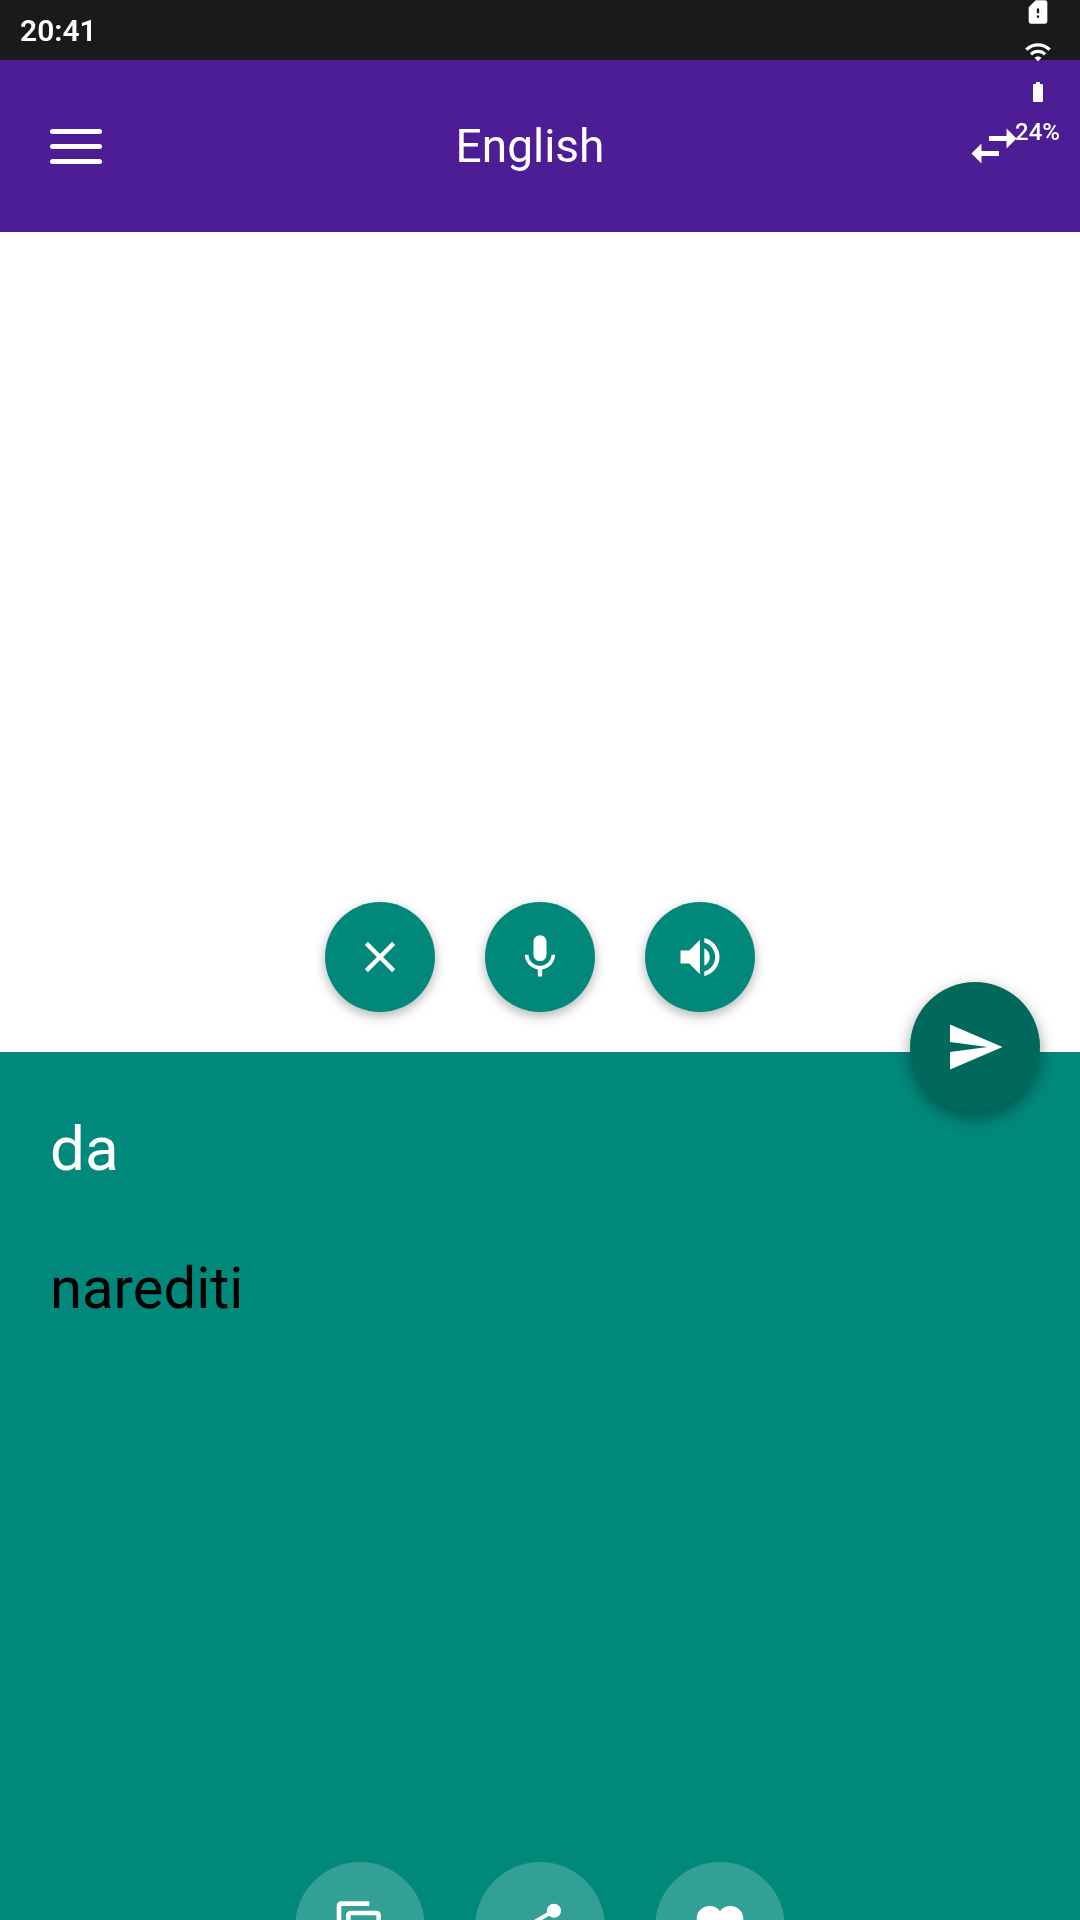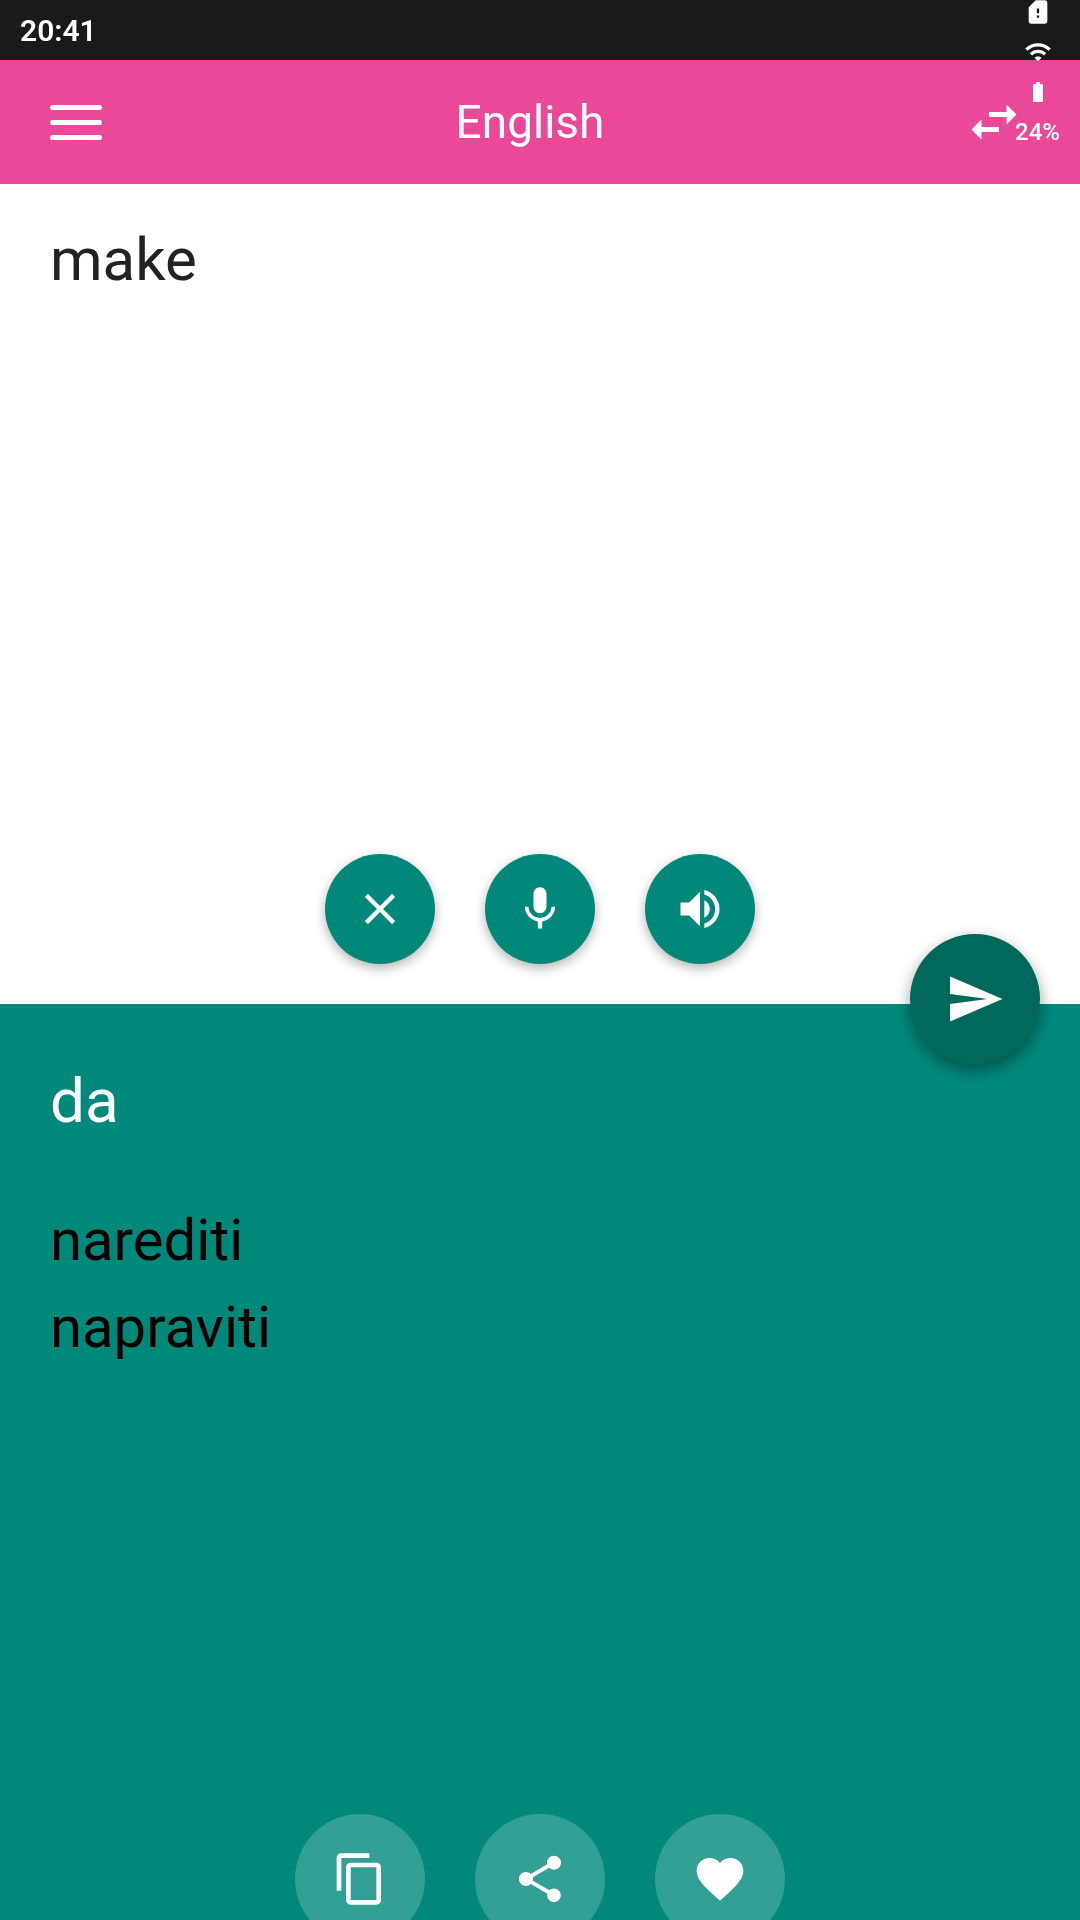--- a/index.html
+++ b/index.html
@@ -40,22 +40,22 @@
       flex-direction: column;
     }
 
     .battery-text {
       font-size: 24px;
     }
 
     
     .header {
       width: 100%;
-      height: 124px;
-      background: #ec4899;
+      height: 172px;
+      background: #4c1d95;
       display: flex;
       align-items: center;
       justify-content: space-between;
       padding: 0 50px;
     }
 
     .header-menu {
       display: flex;
       flex-direction: column;
       gap: 10px;
@@ -231,21 +231,20 @@
   </div>
   <span class="header-lang">English</span>
   <div class="header-swap">
     <svg width="72" height="60" viewBox="0 0 24 24" fill="white">
       <path d="M6.99 11L3 15l3.99 4v-3H14v-2H6.99v-3zM21 9l-3.99-4v3H10v2h7.01v3L21 9z"></path>
     </svg>
   </div>
 </div>
 
 <div class="input-area">
-  <span class="input-text">make</span>
 
   <div class="input-buttons">
     <button class="input-btn">
       <svg width="52" height="52" viewBox="0 0 24 24">
         <path d="M19 6.41L17.59 5 12 10.59 6.41 5 5 6.41 10.59 12 5 17.59 6.41 19 12 13.41 17.59 19 19 17.59 13.41 12z"></path>
       </svg>
     </button>
     <button class="input-btn">
       <svg width="52" height="52" viewBox="0 0 24 24">
         <path d="M12 14c1.66 0 2.99-1.34 2.99-3L15 5c0-1.66-1.34-3-3-3S9 3.34 9 5v6c0 1.66 1.34 3 3 3zm5.3-3c0 3-2.54 5.1-5.3 5.1S6.7 14 6.7 11H5c0 3.41 2.72 6.23 6 6.72V21h2v-3.28c3.28-.48 6-3.3 6-6.72h-1.7z"></path>
@@ -262,21 +261,20 @@
     <svg width="60" height="60" viewBox="0 0 24 24">
       <path d="M2.01 21L23 12 2.01 3 2 10l15 2-15 2z"></path>
     </svg>
   </button>
 </div>
 
 <div class="translation-area">
   <div class="translation-primary">da</div>
   <div class="translation-secondary">
     <span class="translation-line">narediti</span>
-    <span class="translation-line">napraviti</span>
   </div>
 
   <div class="output-buttons">
     <button class="output-btn">
       <svg width="56" height="56" viewBox="0 0 24 24" fill="white">
         <path d="M16 1H4c-1.1 0-2 .9-2 2v14h2V3h12V1zm3 4H8c-1.1 0-2 .9-2 2v14c0 1.1.9 2 2 2h11c1.1 0 2-.9 2-2V7c0-1.1-.9-2-2-2zm0 16H8V7h11v14z"></path>
       </svg>
     </button>
     <button class="output-btn">
       <svg width="56" height="56" viewBox="0 0 24 24" fill="white">

